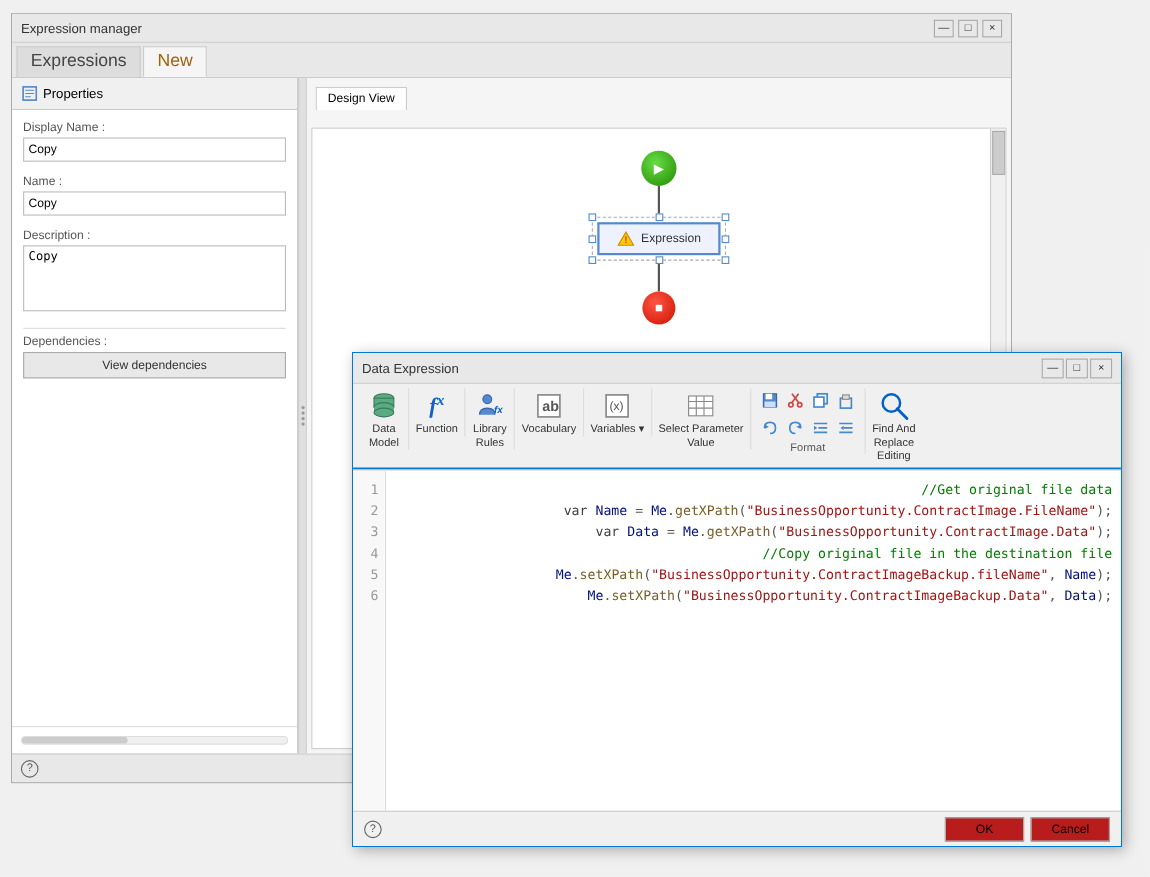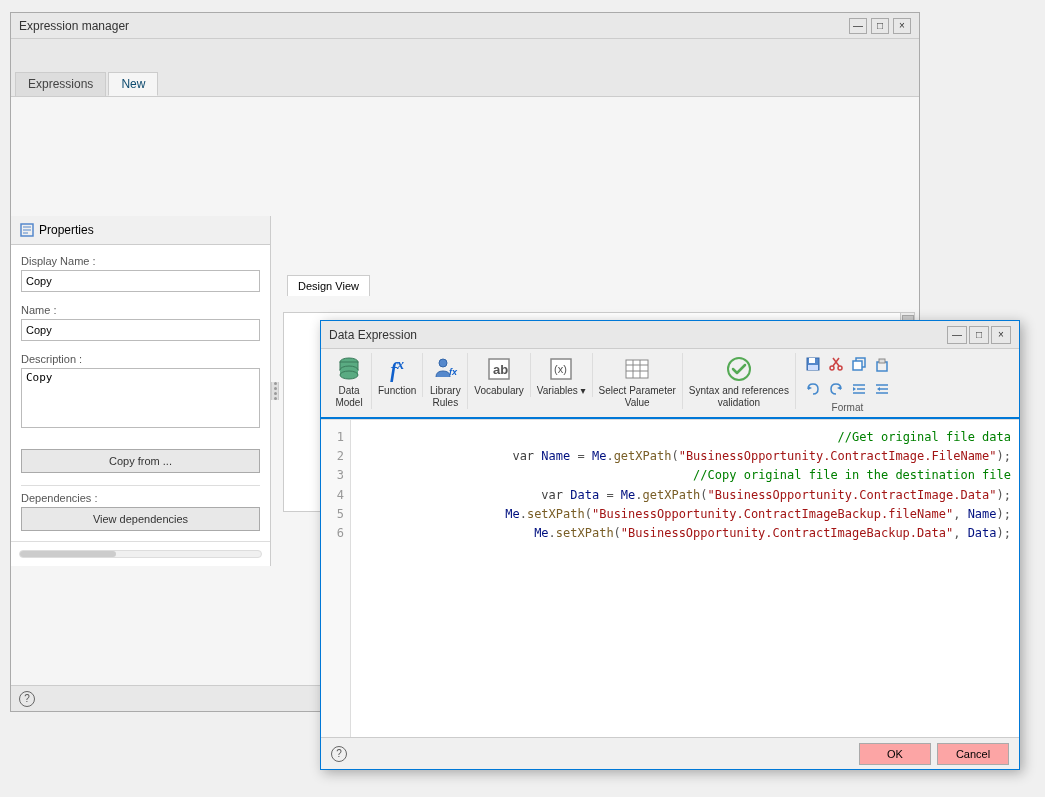--- a/index.html
+++ b/index.html
@@ -58,38 +58,36 @@
       border-bottom: 1px solid #ccc;
       padding: 3px 4px 0;
     }
 
     .tab {
       padding: 4px 12px;
       border: 1px solid #ccc;
       border-bottom: none;
       background: #ddd;
       cursor: pointer;
-      font-size: 12px;
+      font-size: 16px;
       color: #444;
       margin-right: 2px;
-      margin-top: 30px;
     }
 
     .tab.active {
       background: #f5f5f5;
-      color: #0c4a6e;
+      color: #a16207;
       border-bottom: 1px solid #f5f5f5;
     }
 
     
     .main-content {
       display: flex;
       flex: 1;
       overflow: hidden;
-      align-items: center;
     }
 
     
     .left-panel {
       width: 260px;
       background: #fff;
       border-right: 1px solid #ccc;
       display: flex;
       flex-direction: column;
       padding: 0;
@@ -505,21 +503,21 @@
     }
 
     .dialog-action-buttons {
       display: flex;
       gap: 6px;
     }
 
     .action-btn {
       width: 72px;
       height: 22px;
-      background: #fca5a5;
+      background: #b91c1c;
       border: 1px solid #aaa;
       cursor: pointer;
       font-size: 11px;
       text-align: center;
       display: flex;
       align-items: center;
       justify-content: center;
     }
 
     .handle-tl { top: -4px; left: -4px; }
@@ -591,21 +589,20 @@
         <div class="form-field">
           <label class="form-label">Name :</label>
           <input class="form-input" type="text" value="Copy" style="">
         </div>
 
         <div class="form-field">
           <label class="form-label">Description :</label>
           <textarea class="form-textarea" style="">Copy</textarea>
         </div>
 
-        <button class="btn-copy-from">Copy from ...</button>
 
         <div class="separator-line"></div>
 
         <label class="form-sublabel">Dependencies :</label>
         <button class="btn-view-deps">View dependencies</button>
       </div>
 
       <div class="left-panel-bottom">
 
         <div style="height:8px; background:#f0f0f0; border:1px solid #ddd; border-radius:4px;">
@@ -740,29 +737,20 @@
           <rect x="3" y="5" width="22" height="18" fill="white" stroke="#888" stroke-width="1"></rect>
           <line x1="3" y1="10" x2="25" y2="10" stroke="#888" stroke-width="1"></line>
           <line x1="10" y1="5" x2="10" y2="23" stroke="#888" stroke-width="1"></line>
           <line x1="17" y1="5" x2="17" y2="23" stroke="#888" stroke-width="1"></line>
           <line x1="3" y1="16" x2="25" y2="16" stroke="#888" stroke-width="1"></line>
         </svg>
       </div>
       <span class="toolbar-label">Select Parameter<br>Value</span>
     </div>
 
-    <div class="toolbar-group">
-      <div class="toolbar-icon">
-        <svg width="28" height="28" viewBox="0 0 28 28">
-          <circle cx="14" cy="14" r="11" fill="none" stroke="#55aa55" stroke-width="2"></circle>
-          <polyline points="8,14 12,18 20,10" fill="none" stroke="#55aa55" stroke-width="2.5" stroke-linecap="round" stroke-linejoin="round"></polyline>
-        </svg>
-      </div>
-      <span class="toolbar-label">Syntax and references<br>validation</span>
-    </div>
 
     <div class="toolbar-group">
       <div class="toolbar-top format-icons">
 
         <div class="small-icon-btn">
           <svg width="16" height="16" viewBox="0 0 16 16">
             <rect x="2" y="2" width="12" height="12" fill="#5588cc" stroke="#3366aa" stroke-width="1"></rect>
             <rect x="4" y="2" width="6" height="5" fill="white"></rect>
             <rect x="3" y="9" width="10" height="5" fill="#ccddff"></rect>
           </svg>
@@ -821,37 +809,46 @@
             <line x1="2" y1="4" x2="14" y2="4" stroke="#4488cc" stroke-width="1.5"></line>
             <line x1="6" y1="8" x2="14" y2="8" stroke="#4488cc" stroke-width="1.5"></line>
             <line x1="2" y1="12" x2="14" y2="12" stroke="#4488cc" stroke-width="1.5"></line>
             <polygon points="6,6 6,10 3,8" fill="#4488cc"></polygon>
           </svg>
         </div>
       </div>
       <span class="toolbar-label-group">Format</span>
     </div>
 
+    <div class="toolbar-group">
+      <div class="toolbar-icon">
+        <svg width="34" height="34" viewBox="0 0 34 34">
+          <circle cx="14" cy="14" r="9" fill="none" stroke="#0060cc" stroke-width="2.5"></circle>
+          <line x1="20" y1="20" x2="30" y2="30" stroke="#0060cc" stroke-width="3" stroke-linecap="round"></line>
+        </svg>
+      </div>
+      <span class="toolbar-label">Find And<br>Replace<br>Editing</span>
+    </div>
 
   </div>
 
   <div class="code-editor">
     <div class="line-numbers">
       <div>1</div>
       <div>2</div>
       <div>3</div>
       <div>4</div>
       <div>5</div>
       <div>6</div>
     </div>
     <div class="code-content">
       <div class="code-line code-comment"><span>//Get original file data</span></div>
       <div class="code-line"><span class="code-keyword">var</span> <span class="code-variable">Name</span> <span style="color:#555">=</span> <span style="color:#001080">Me</span><span style="color:#555">.</span><span class="code-method">getXPath</span><span style="color:#555">(</span><span class="code-string">"BusinessOpportunity.ContractImage.FileName"</span><span style="color:#555">);</span></div>
+      <div class="code-line"><span class="code-keyword">var</span> <span class="code-variable">Data</span> <span style="color:#555">=</span> <span style="color:#001080">Me</span><span style="color:#555">.</span><span class="code-method">getXPath</span><span style="color:#555">(</span><span class="code-string">"BusinessOpportunity.ContractImage.Data"</span><span style="color:#555">);</span></div>
       <div class="code-line code-comment"><span>//Copy original file in the destination file</span></div>
-      <div class="code-line"><span class="code-keyword">var</span> <span class="code-variable">Data</span> <span style="color:#555">=</span> <span style="color:#001080">Me</span><span style="color:#555">.</span><span class="code-method">getXPath</span><span style="color:#555">(</span><span class="code-string">"BusinessOpportunity.ContractImage.Data"</span><span style="color:#555">);</span></div>
       <div class="code-line"><span style="color:#001080">Me</span><span style="color:#555">.</span><span class="code-method">setXPath</span><span style="color:#555">(</span><span class="code-string">"BusinessOpportunity.ContractImageBackup.fileName"</span><span style="color:#555">, </span><span class="code-variable">Name</span><span style="color:#555">);</span></div>
       <div class="code-line"><span style="color:#001080">Me</span><span style="color:#555">.</span><span class="code-method">setXPath</span><span style="color:#555">(</span><span class="code-string">"BusinessOpportunity.ContractImageBackup.Data"</span><span style="color:#555">, </span><span class="code-variable">Data</span><span style="color:#555">);</span></div>
     </div>
   </div>
 
   <div class="dialog-bottom">
     <div class="help-icon-circle">?</div>
     <div class="dialog-action-buttons">
       <button class="action-btn">OK</button>
       <button class="action-btn">Cancel</button>

